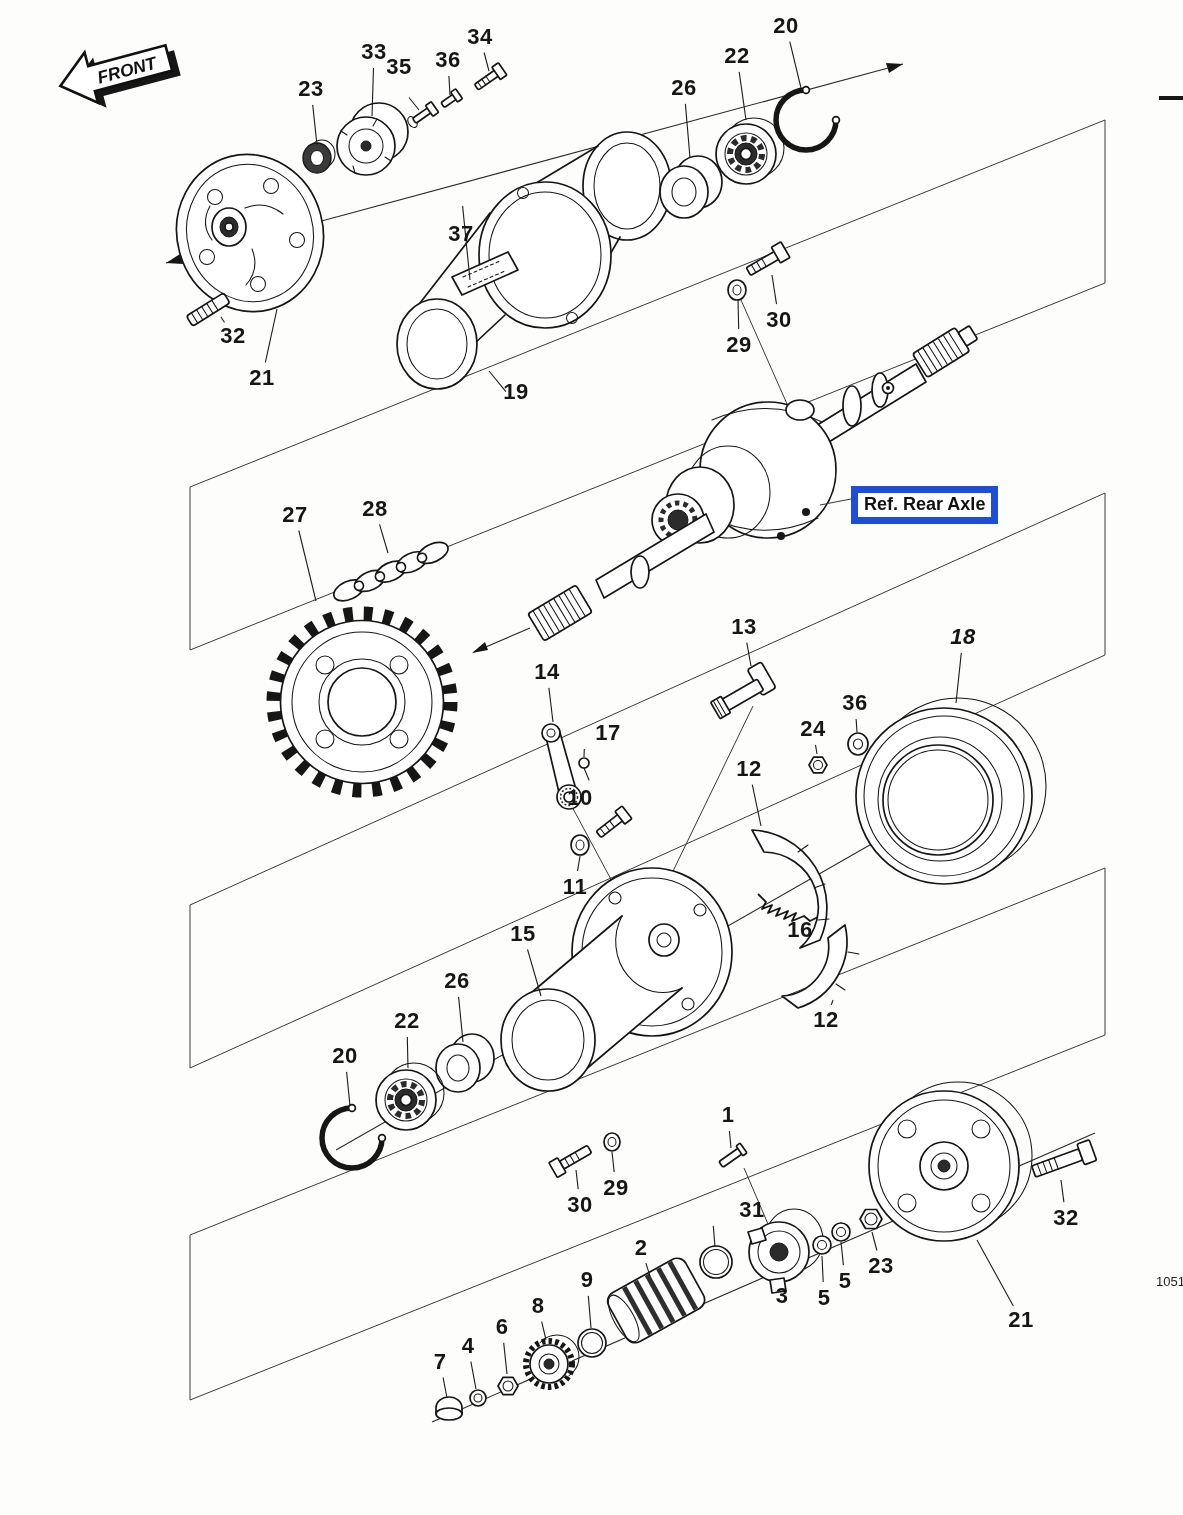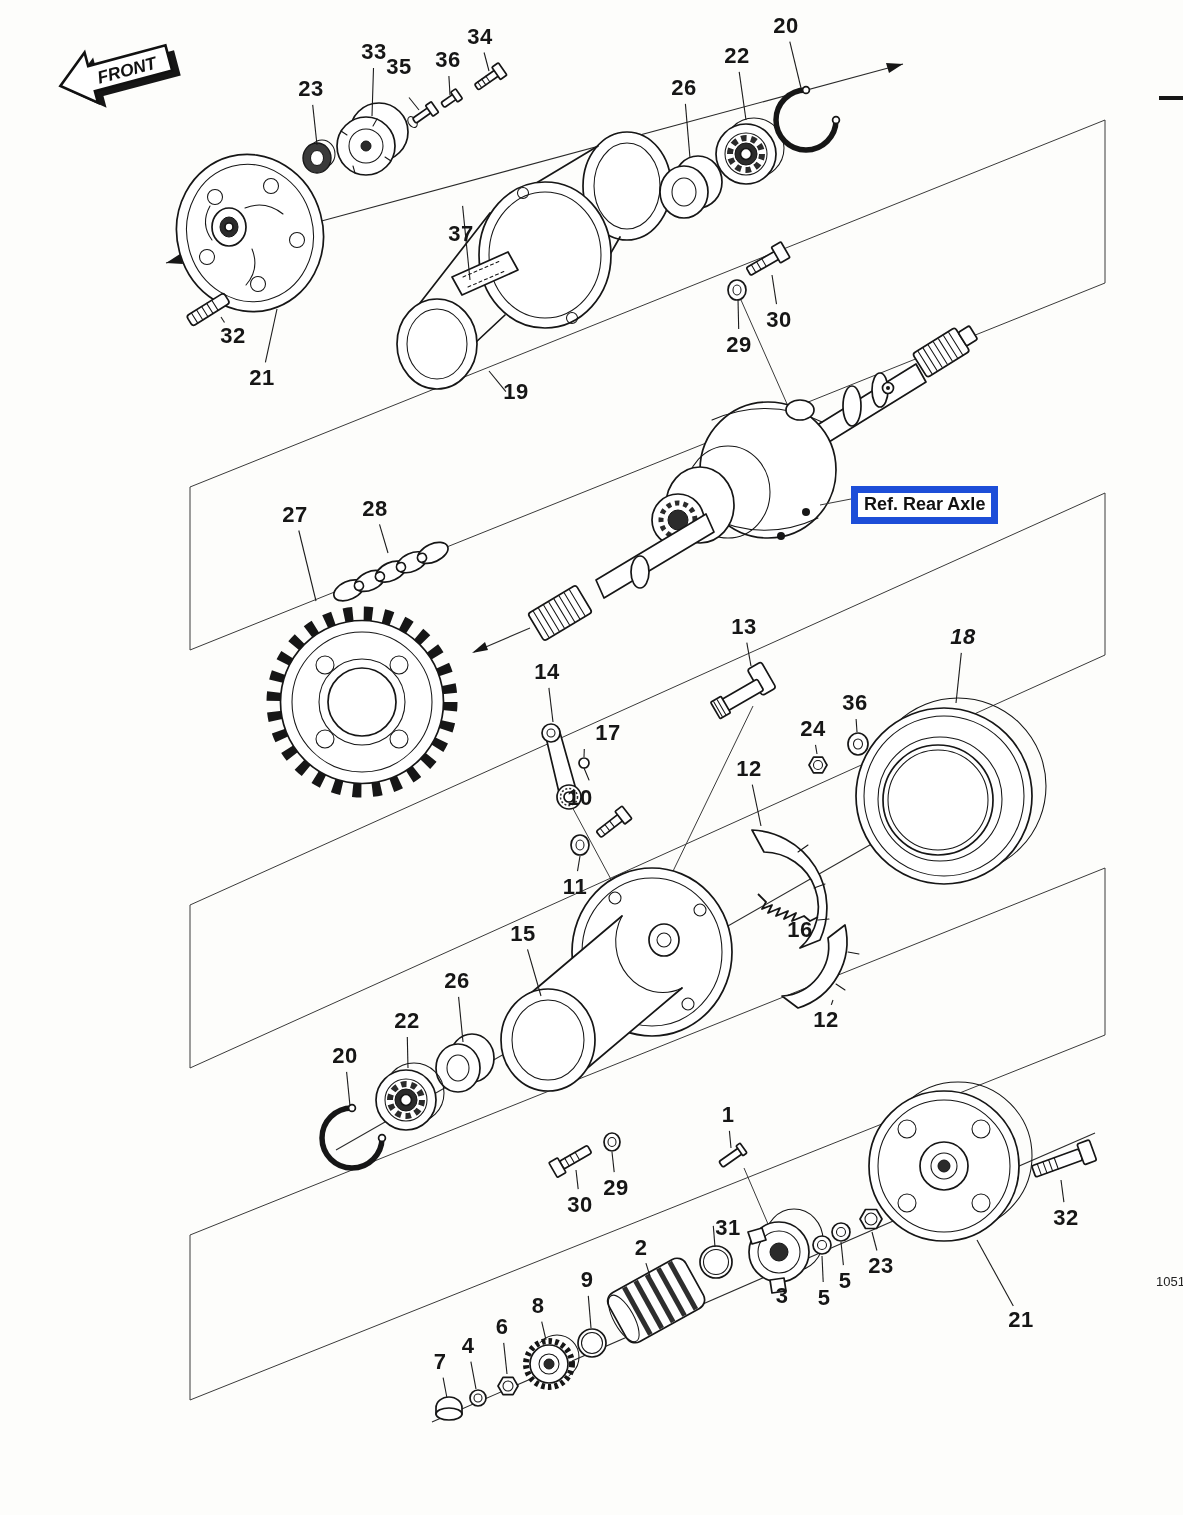--- a/index.html
+++ b/index.html
@@ -536,21 +536,21 @@
       <div class="callout" style="left: 575px; top: 887px;">11</div>
       <div class="callout" style="left: 785px; top: 930px; margin-left: 15px;">16</div>
       <div class="callout" style="left: 523px; top: 934px; text-align: center;">15</div>
       <div class="callout" style="left: 826px; top: 1020px;">12</div>
       <div class="callout" style="left: 457px; top: 981px;">26</div>
       <div class="callout" style="left: 407px; top: 1021px;">22</div>
       <div class="callout" style="left: 345px; top: 1056px;">20</div>
       <div class="callout" style="left: 580px; top: 1205px;">30</div>
       <div class="callout" style="left: 616px; top: 1188px;">29</div>
       <div class="callout" style="left: 728px; top: 1115px;">1</div>
-      <div class="callout" style="left: 728px; top: 1210px; margin-top: 18px;">31</div>
+      <div class="callout" style="left: 752px; top: 1210px;">31</div>
       <div class="callout" style="left: 641px; top: 1248px;">2</div>
       <div class="callout" style="left: 587px; top: 1280px;">9</div>
       <div class="callout" style="left: 538px; top: 1306px;">8</div>
       <div class="callout" style="left: 502px; top: 1327px;">6</div>
       <div class="callout" style="left: 468px; top: 1346px;">4</div>
       <div class="callout" style="left: 440px; top: 1362px;">7</div>
       <div class="callout" style="left: 782px; top: 1296px;">3</div>
       <div class="callout" style="left: 824px; top: 1298px;">5</div>
       <div class="callout" style="left: 845px; top: 1281px;">5</div>
       <div class="callout" style="left: 881px; top: 1266px;">23</div>

